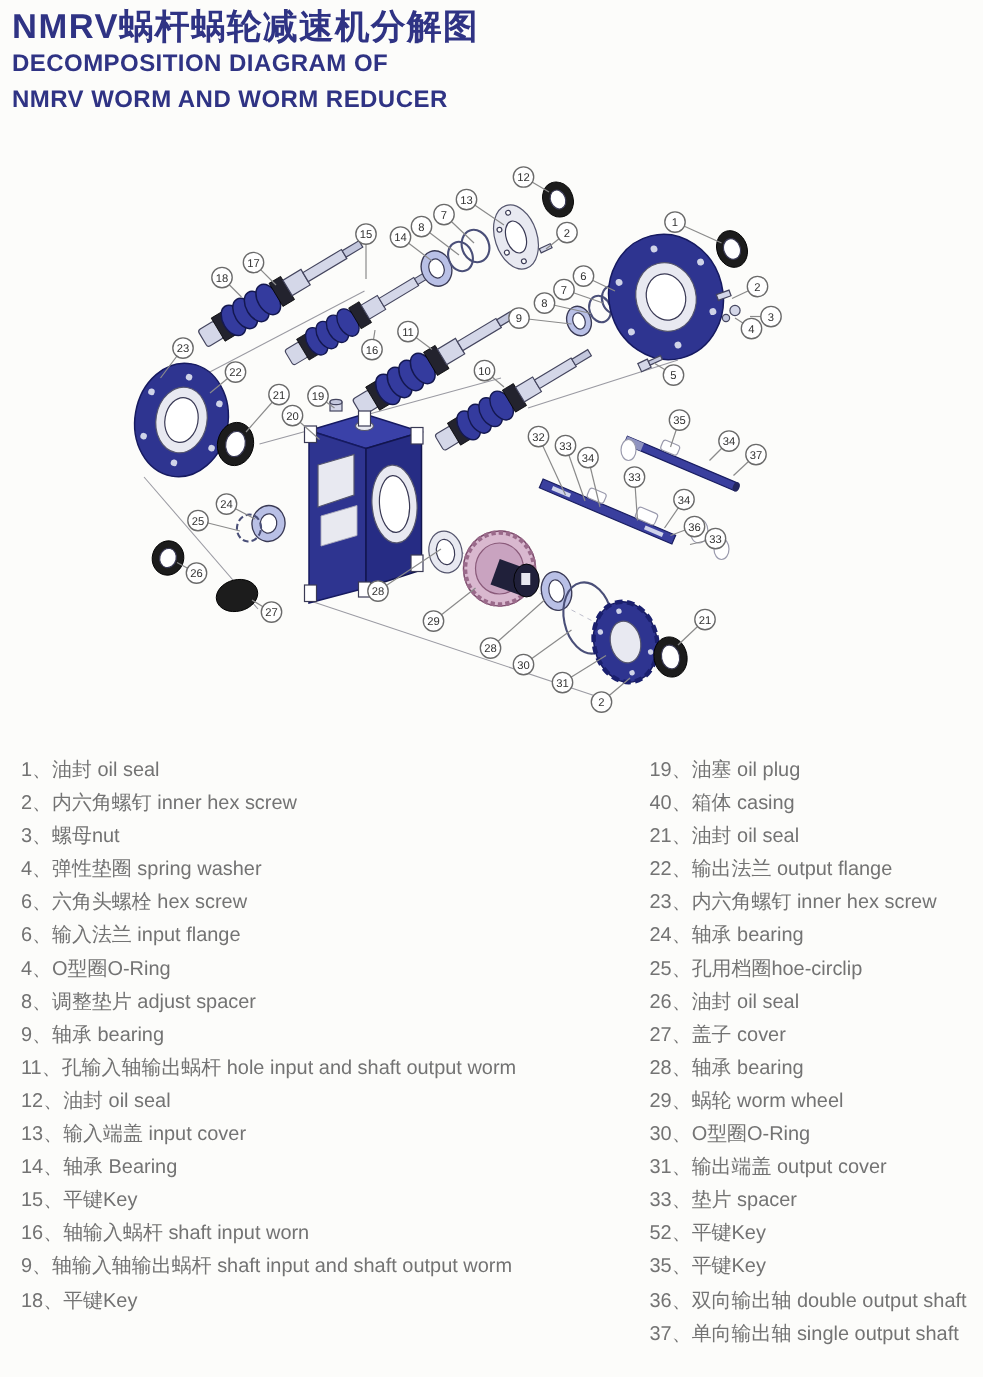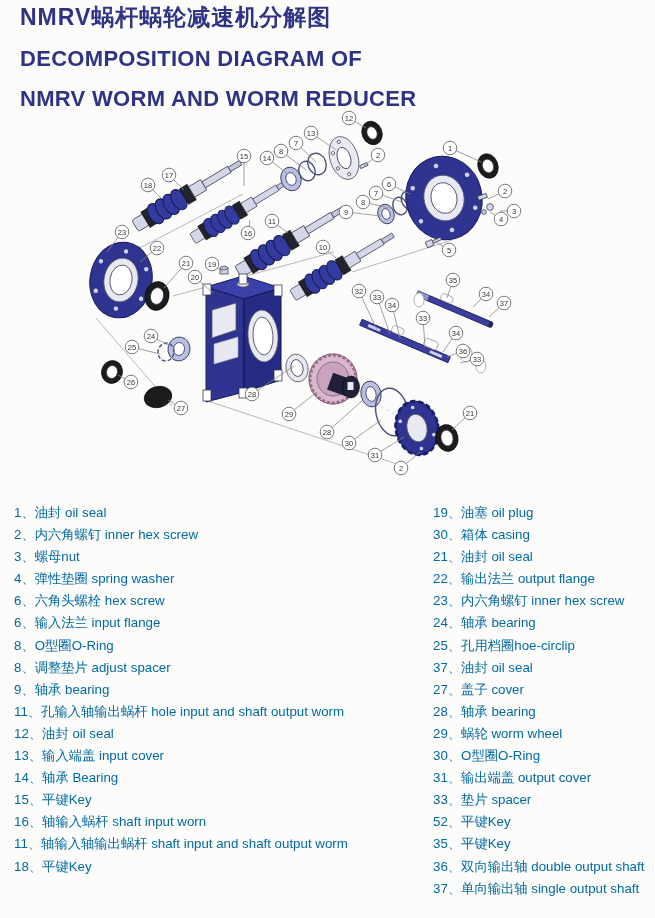--- a/index.html
+++ b/index.html
@@ -1,43 +1,43 @@
 <!DOCTYPE html>
 <html><head>
 <meta charset="utf-8">
 <style>
   html,body{margin:0;padding:0;}
   body{
     width:655px;height:918px;position:relative;overflow:hidden;
     background:#fcfcfa;
     font-family:"Liberation Sans", sans-serif;
   }
-  .title-block{position:absolute;left:20px;top:4px;color:#2f3384;font-weight:bold;}
+  .title-block{position:absolute;left:8px;top:4px;color:#2f3384;font-weight:bold;}
   .title-zh{font-size:23px;line-height:27px;letter-spacing:1px;}
-  .title-en{font-size:22px;line-height:24px;letter-spacing:0.3px;margin-top:16px;}
+  .title-en{font-size:16px;line-height:24px;letter-spacing:0.3px;}
   #diagram{position:absolute;left:0;top:0;}
   .leader{stroke:#8a8a8a;stroke-width:0.8;fill:none;}
   .cline{stroke:#9a9aa2;stroke-width:0.7;fill:none;}
   .dashline{stroke:#b8b8c6;stroke-width:0.6;stroke-dasharray:3 3;fill:none;}
   .co{fill:#ffffff;stroke:#6a6a6a;stroke-width:0.9;}
   .cn{font-size:7.5px;fill:#333;text-anchor:middle;font-family:"Liberation Sans",sans-serif;}
   .metal{fill:#d4d7e8;stroke:#44455e;stroke-width:0.8;}
   .metal2{fill:#c3c7dd;stroke:#44455e;stroke-width:0.8;}
   .ghost{fill:#ffffff;stroke:#9a9aad;stroke-width:0.8;}
   .navy{fill:#2e3490;stroke:#161a60;stroke-width:1;}
   .navy2{fill:#3a41a8;stroke:#161a60;stroke-width:1;}
   .navy3{fill:#262c84;stroke:#12154e;stroke-width:1;}
   .coil{fill:#343b9e;stroke:#141850;stroke-width:1;}
   .blackpart{fill:#1c1c1c;stroke:#000;stroke-width:0.6;}
   .collar{fill:#23232e;stroke:#000;stroke-width:0.5;}
   .bearing{fill:#b9c0e6;stroke:#3a3a55;stroke-width:0.9;}
   .ring{fill:none;stroke:#4a4f78;stroke-width:1.4;}
   .white{fill:#ffffff;stroke:#3a3a55;stroke-width:0.8;}
   .lightface{fill:#e8e9f1;stroke:#55566e;stroke-width:0.8;}
-  .parts-col{position:absolute;top:502px;font-size:13.3px;color:#0369a1;}
+  .parts-col{position:absolute;top:502px;font-size:13.3px;color:#737373;}
   .parts-col ul{list-style:none;margin:0;padding:0;}
   .parts-col li{height:22.1px;line-height:22.1px;white-space:nowrap;}
   .col-left{left:14px;}
   .col-right{left:433px;}
 </style>
 </head>
 <body>
 
 <div class="title-block">
   <div class="title-zh">NMRV蜗杆蜗轮减速机分解图</div>
@@ -390,43 +390,43 @@
 </svg>
 
 <div class="parts-col col-left">
   <ul>
       <li>1、油封 oil seal</li>
       <li>2、内六角螺钉 inner hex screw</li>
       <li>3、螺母nut</li>
       <li>4、弹性垫圈 spring washer</li>
       <li>6、六角头螺栓 hex screw</li>
       <li>6、输入法兰 input flange</li>
-      <li>8、O型圈O-Ring</li>
+      <li>4、O型圈O-Ring</li>
       <li>8、调整垫片 adjust spacer</li>
       <li>9、轴承 bearing</li>
       <li>11、孔输入轴输出蜗杆 hole input and shaft output worm</li>
       <li>12、油封 oil seal</li>
       <li>13、输入端盖 input cover</li>
       <li>14、轴承 Bearing</li>
       <li>15、平键Key</li>
       <li>16、轴输入蜗杆 shaft input worn</li>
-      <li>11、轴输入轴输出蜗杆 shaft input and shaft output worm</li>
+      <li>9、轴输入轴输出蜗杆 shaft input and shaft output worm</li>
       <li>18、平键Key</li>
     </ul>
 </div>
 <div class="parts-col col-right">
   <ul>
       <li>19、油塞 oil plug</li>
-      <li>30、箱体 casing</li>
+      <li>40、箱体 casing</li>
       <li>21、油封 oil seal</li>
       <li>22、输出法兰 output flange</li>
       <li>23、内六角螺钉 inner hex screw</li>
       <li>24、轴承 bearing</li>
       <li>25、孔用档圈hoe-circlip</li>
-      <li>37、油封 oil seal</li>
+      <li>26、油封 oil seal</li>
       <li>27、盖子 cover</li>
       <li>28、轴承 bearing</li>
       <li>29、蜗轮 worm wheel</li>
       <li>30、O型圈O-Ring</li>
       <li>31、输出端盖 output cover</li>
       <li>33、垫片 spacer</li>
       <li>52、平键Key</li>
       <li>35、平键Key</li>
       <li>36、双向输出轴 double output shaft</li>
       <li>37、单向输出轴 single output shaft</li>

